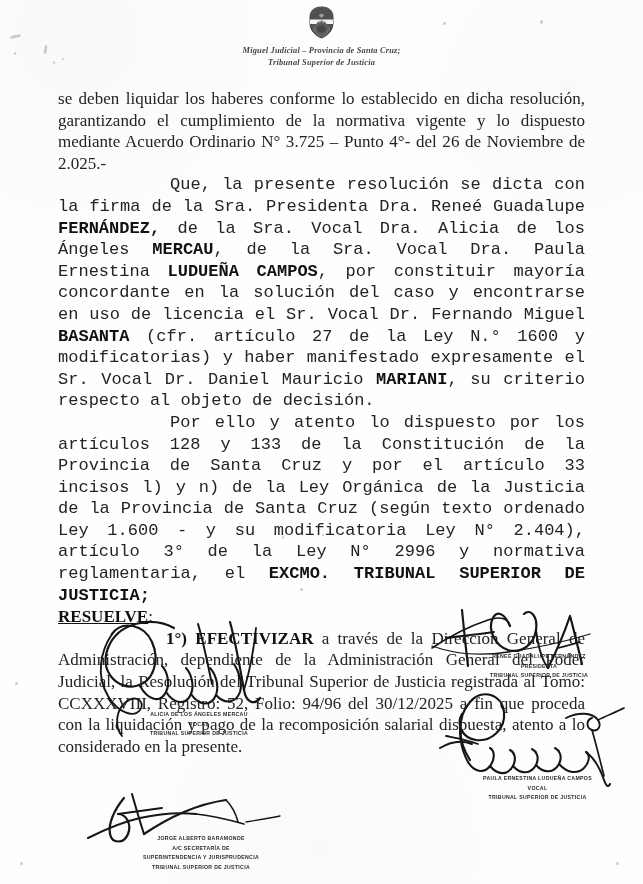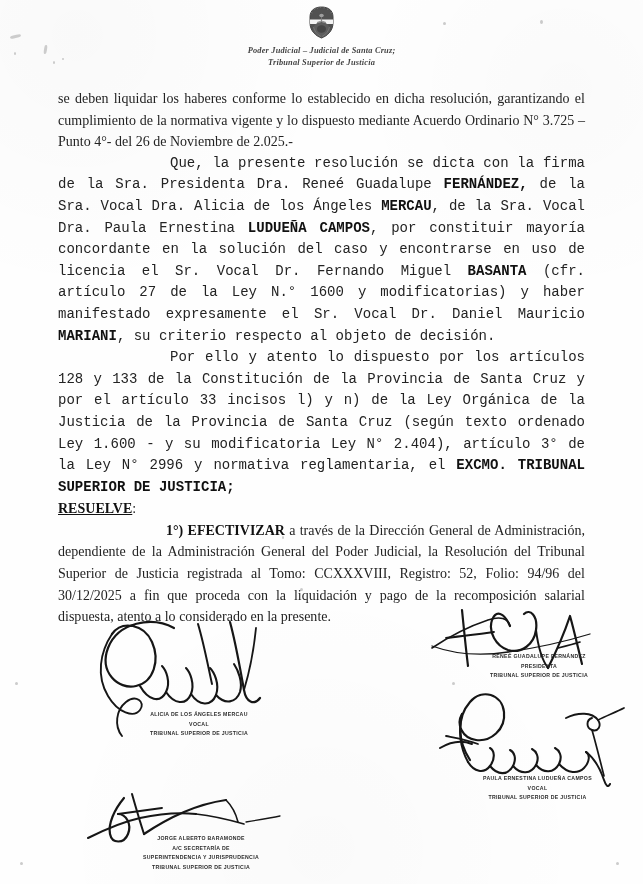--- a/index.html
+++ b/index.html
@@ -53,21 +53,21 @@
 
   
   .body-block {
     position: absolute;
     top: 88px;
     left: 58px;
     width: 527px;
   }
   p.para {
     margin: 0 0 0 0;
-    font-size: 14px;
+    font-size: 17px;
     line-height: 21.6px;
     text-align: justify;
     text-justify: inter-word;
     color: #232323;
     letter-spacing: 0.01px;
   }
   p.indent {
     text-indent: 112px;
     font-family: Liberation Mono, monospace;
   }
@@ -185,21 +185,21 @@
 
         <ellipse cx="27" cy="47" rx="17" ry="15" fill="#3a3a3a"></ellipse>
         <ellipse cx="27" cy="46" rx="9" ry="7.5" fill="#1e1e1e"></ellipse>
 
         <g stroke="#6b6b6b" stroke-width="1.5" opacity="0.8" fill="none">
           <path d="M11 42 C13 50 18 57 26 61"></path>
           <path d="M43 42 C41 50 36 57 28 61"></path>
         </g>
       </g>
     </svg>
-    <div class="header-line">Poder Judicial – Judicial de Santa Cruz;</div>
+    <div class="header-line">Miguel Judicial – Provincia de Santa Cruz;</div>
     <div class="header-line">Tribunal Superior de Justicia</div>
   </div>
 
   <div class="body-block">
 
     <p class="para">se deben liquidar los haberes conforme lo establecido en dicha resolución, garantizando el cumplimiento de la normativa vigente y lo dispuesto mediante Acuerdo Ordinario N° 3.725 – Punto 4°- del 26 de Noviembre de 2.025.-</p>
 
     <p class="para indent"><span>Que, la presente resolución se dicta con la firma de la Sra. Presidenta Dra. Reneé Guadalupe </span><b>FERNÁNDEZ,</b><span> de la Sra. Vocal Dra. Alicia de los Ángeles </span><b>MERCAU</b><span>, de la Sra. Vocal Dra. Paula Ernestina </span><b>LUDUEÑA CAMPOS</b><span>, por constituir mayoría concordante en la solución del caso y encontrarse en uso de licencia el Sr. Vocal Dr. Fernando Miguel </span><b>BASANTA</b><span> (cfr. artículo 27 de la Ley N.° 1600 y modificatorias) y haber manifestado expresamente el Sr. Vocal Dr. Daniel Mauricio </span><b>MARIANI</b><span>, su criterio respecto al objeto de decisión.</span></p>
 
     <p class="para indent"><span>Por ello y atento lo dispuesto por los artículos 128 y 133 de la Constitución de la Provincia de Santa Cruz y por el artículo 33 incisos l) y n) de la Ley Orgánica de la Justicia de la Provincia de Santa Cruz (según texto ordenado Ley 1.600 - y su modificatoria Ley N° 2.404), artículo 3° de la Ley N° 2996 y normativa reglamentaria, el </span><b>EXCMO. TRIBUNAL SUPERIOR DE JUSTICIA;</b></p>

